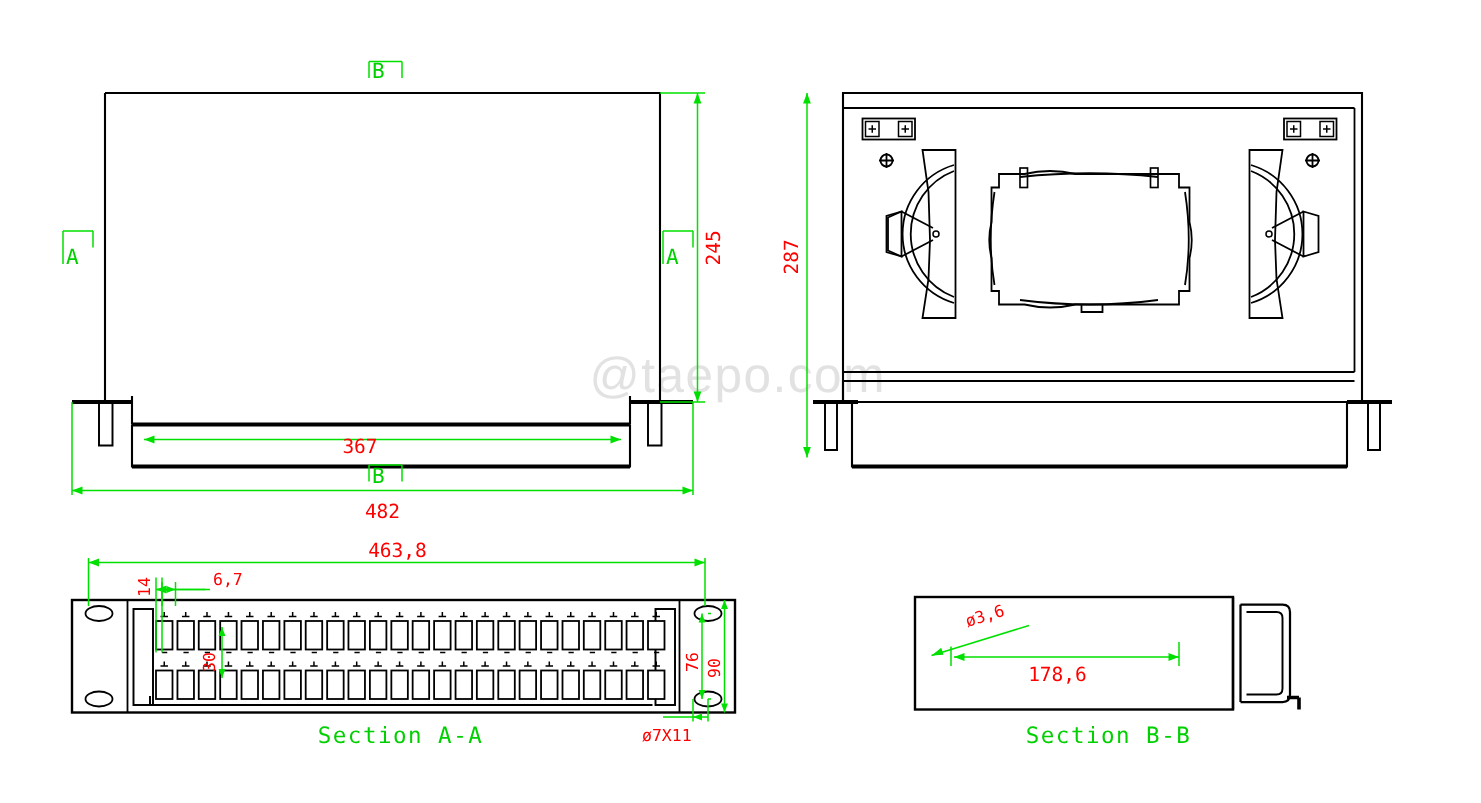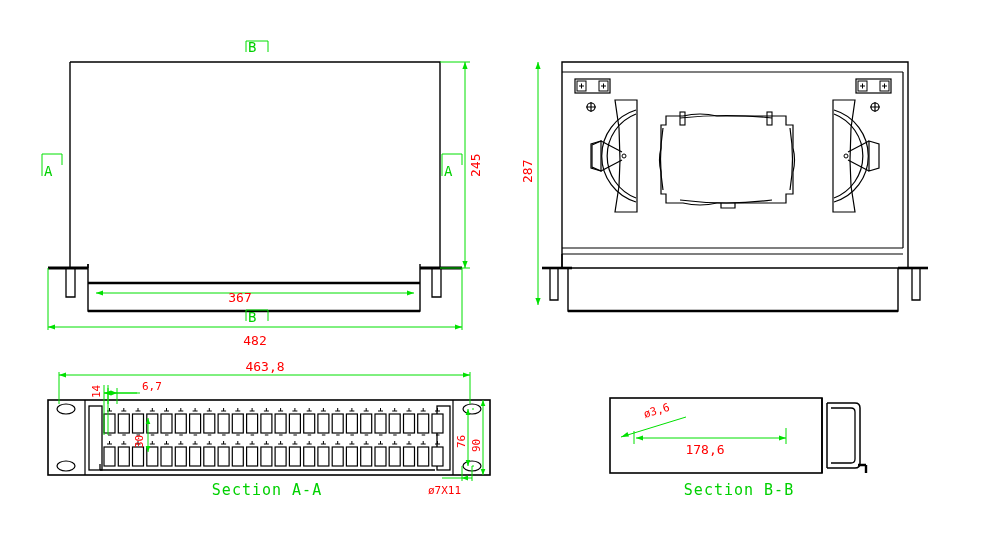--- a/index.html
+++ b/index.html
@@ -18,20 +18,21 @@
   .mk{fill:#00d000;font-size:14px;}
   .ln{stroke:#000;fill:none;}
   .gr{stroke:#00e000;fill:none;stroke-width:1;}
   .grf{fill:#00e000;}
 </style>
 </head>
 <body>
 
 <div id="sheet">
 
+  <div class="wm">@taepo.com</div>
 
   <svg width="987" height="535">
 
     <g>
 
       <path class="ln" stroke-width="1.4" d="M70,62 L440,62 L440,268 M70,62 L70,268"></path>
 
       <path class="ln" stroke-width="1.4" d="M88,264 L88,283 M88,283 L420,283"></path>
       <path class="ln" stroke-width="2.6" d="M88,283 L420,283"></path>
       <path class="ln" stroke-width="1.4" d="M88,283 L88,311 L420,311 L420,283"></path>

